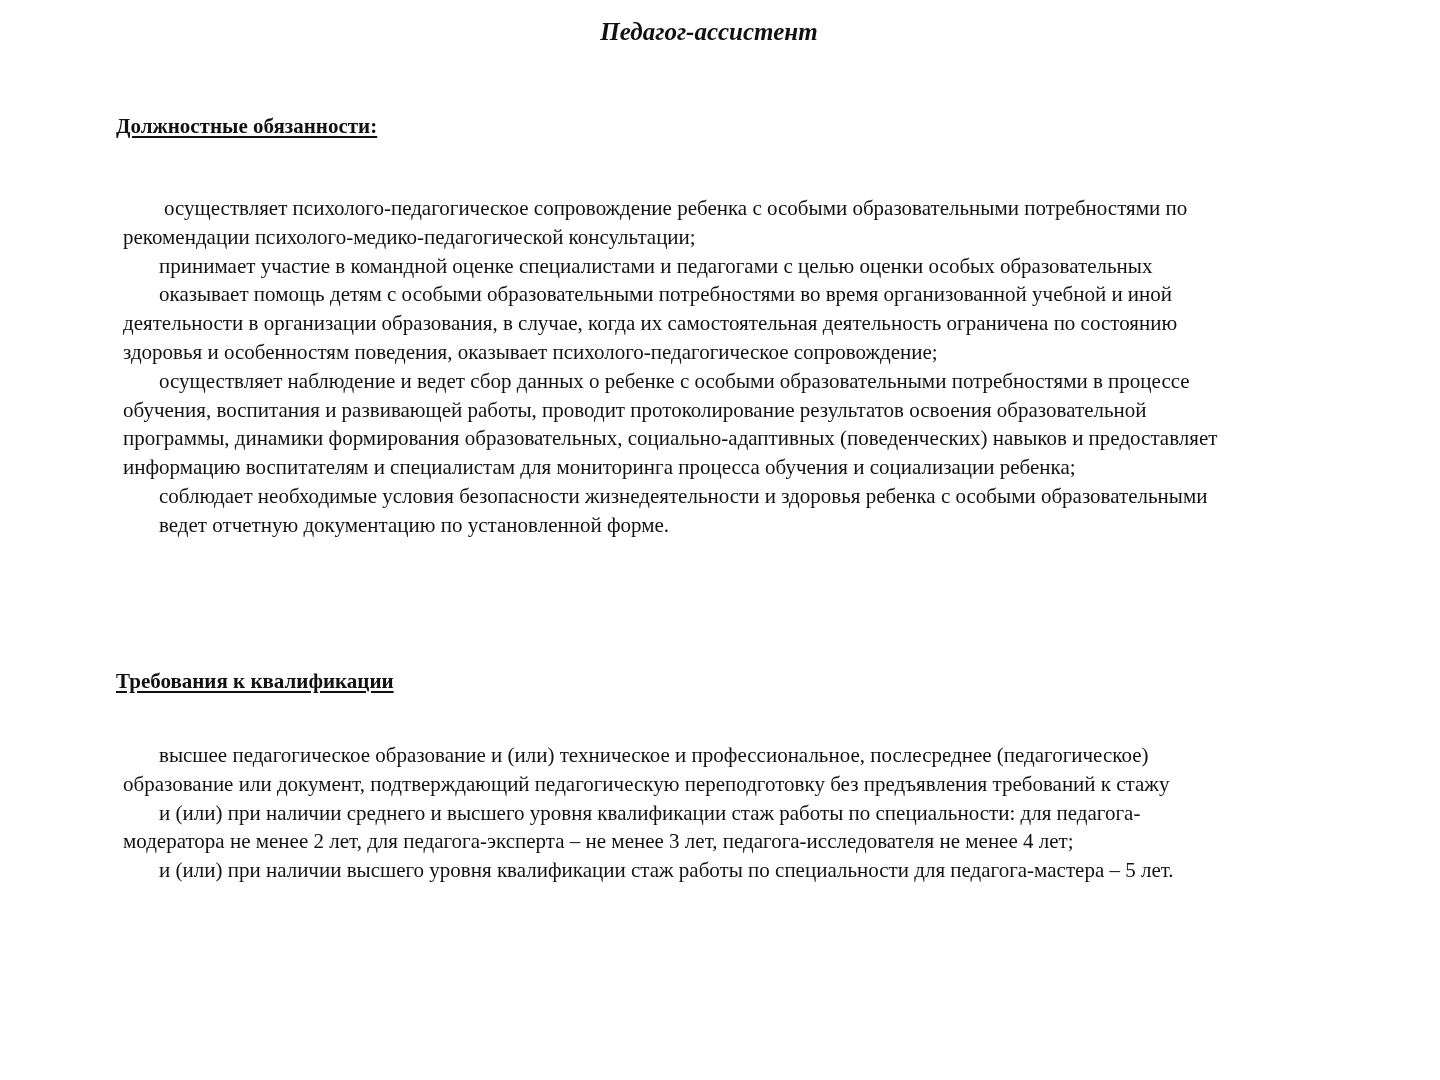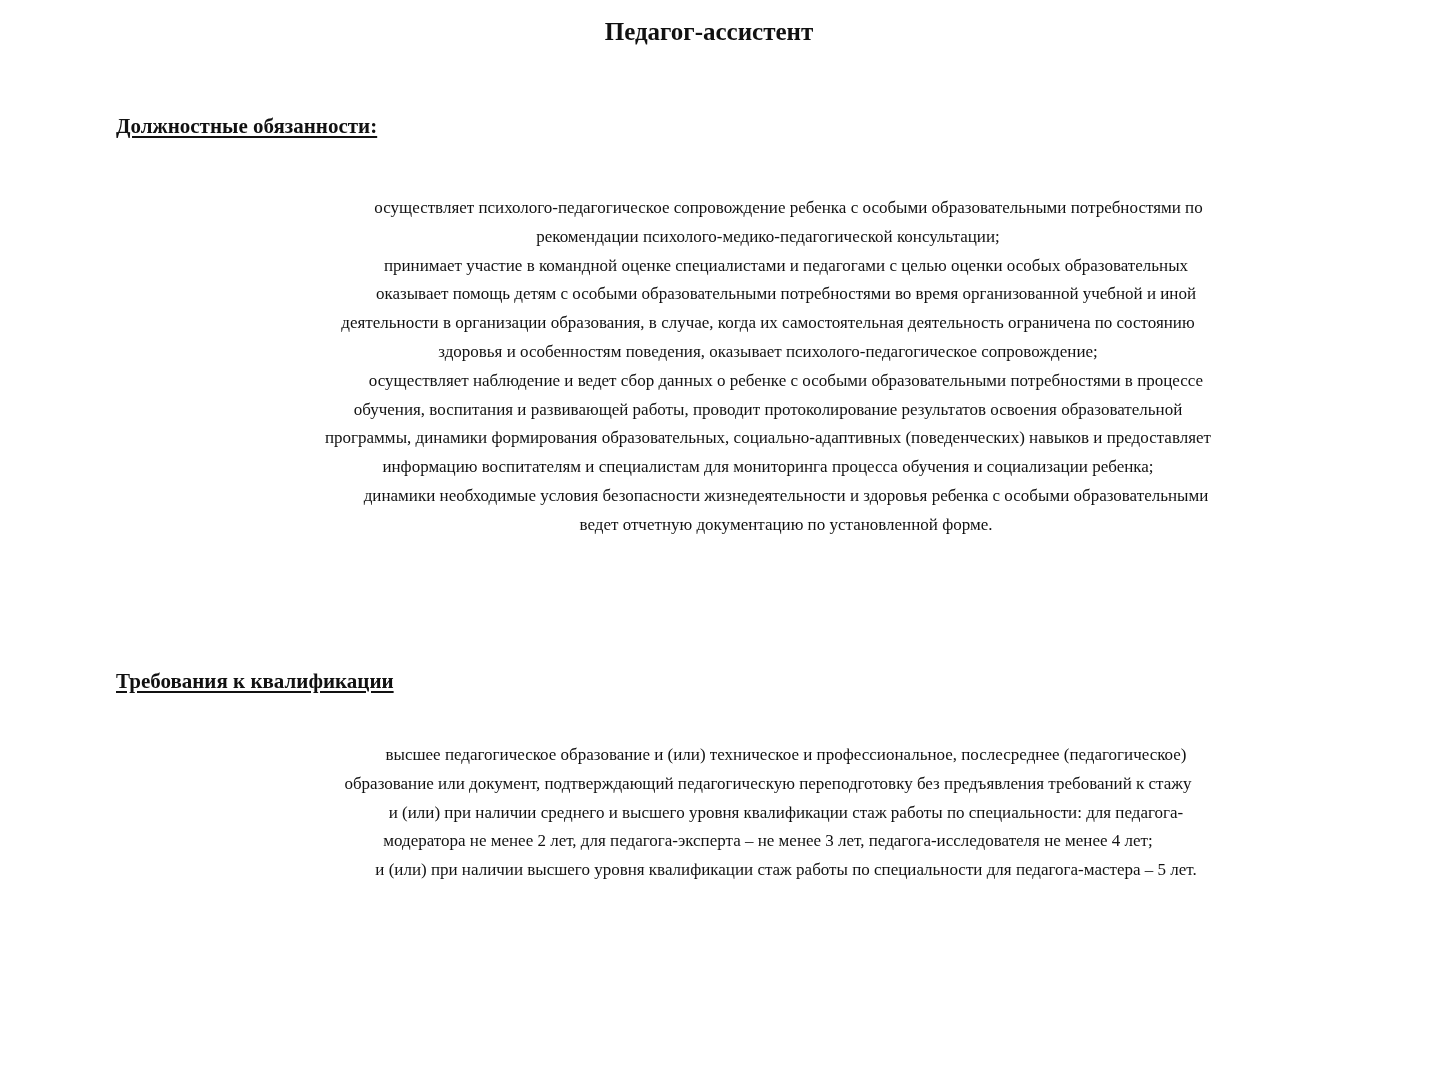--- a/index.html
+++ b/index.html
@@ -5,31 +5,32 @@
   html, body { margin: 0; padding: 0; background: #ffffff; }
   body {
     width: 1440px; height: 1080px; position: relative; overflow: hidden;
     font-family: "Liberation Serif", "DejaVu Serif", serif;
     color: #111111;
   }
   .title {
     position: absolute; top: 16px; left: 0; width: 1418px;
     text-align: center; font-weight: bold; font-size: 25px; line-height: 32px;
     margin: 0;
+    font-style: italic;
   }
   .heading {
     position: absolute; left: 100px; margin: 16px;
     font-weight: bold; font-size: 21px; line-height: 26px;
     text-decoration: underline; text-underline-offset: 3px;
   }
   .h1 { top: 97px; }
   .h2 { top: 652px; }
   .block {
     position: absolute; left: 123px; width: 1290px;
-    font-size: 17px; line-height: 28.8px; text-align: center;
+    font-size: 21px; line-height: 28.8px;
   }
   .b1 { top: 194px; }
   .b2 { top: 741px; }
   .para { margin: 0; white-space: nowrap; }
   .line { display: block; }
   .line.first { padding-left: 36px; }
   .line.first.extra { padding-left: 41px; }
 </style>
 </head>
 <body>
@@ -51,21 +52,21 @@
     <span class="line">деятельности в организации образования, в случае, когда их самостоятельная деятельность ограничена по состоянию</span>
     <span class="line">здоровья и особенностям поведения, оказывает психолого-педагогическое сопровождение;</span>
   </p>
   <p class="para">
     <span class="line first">осуществляет наблюдение и ведет сбор данных о ребенке с особыми образовательными потребностями в процессе</span>
     <span class="line">обучения, воспитания и развивающей работы, проводит протоколирование результатов освоения образовательной</span>
     <span class="line">программы, динамики формирования образовательных, социально-адаптивных (поведенческих) навыков и предоставляет</span>
     <span class="line">информацию воспитателям и специалистам для мониторинга процесса обучения и социализации ребенка;</span>
   </p>
   <p class="para">
-    <span class="line first">динамики необходимые условия безопасности жизнедеятельности и здоровья ребенка с особыми образовательными</span>
+    <span class="line first">соблюдает необходимые условия безопасности жизнедеятельности и здоровья ребенка с особыми образовательными</span>
   </p>
   <p class="para">
     <span class="line first">ведет отчетную документацию по установленной форме.</span>
   </p>
 </div>
 
 <h2 class="heading h2">Требования к квалификации</h2>
 
 <div class="block b2">
   <p class="para">

